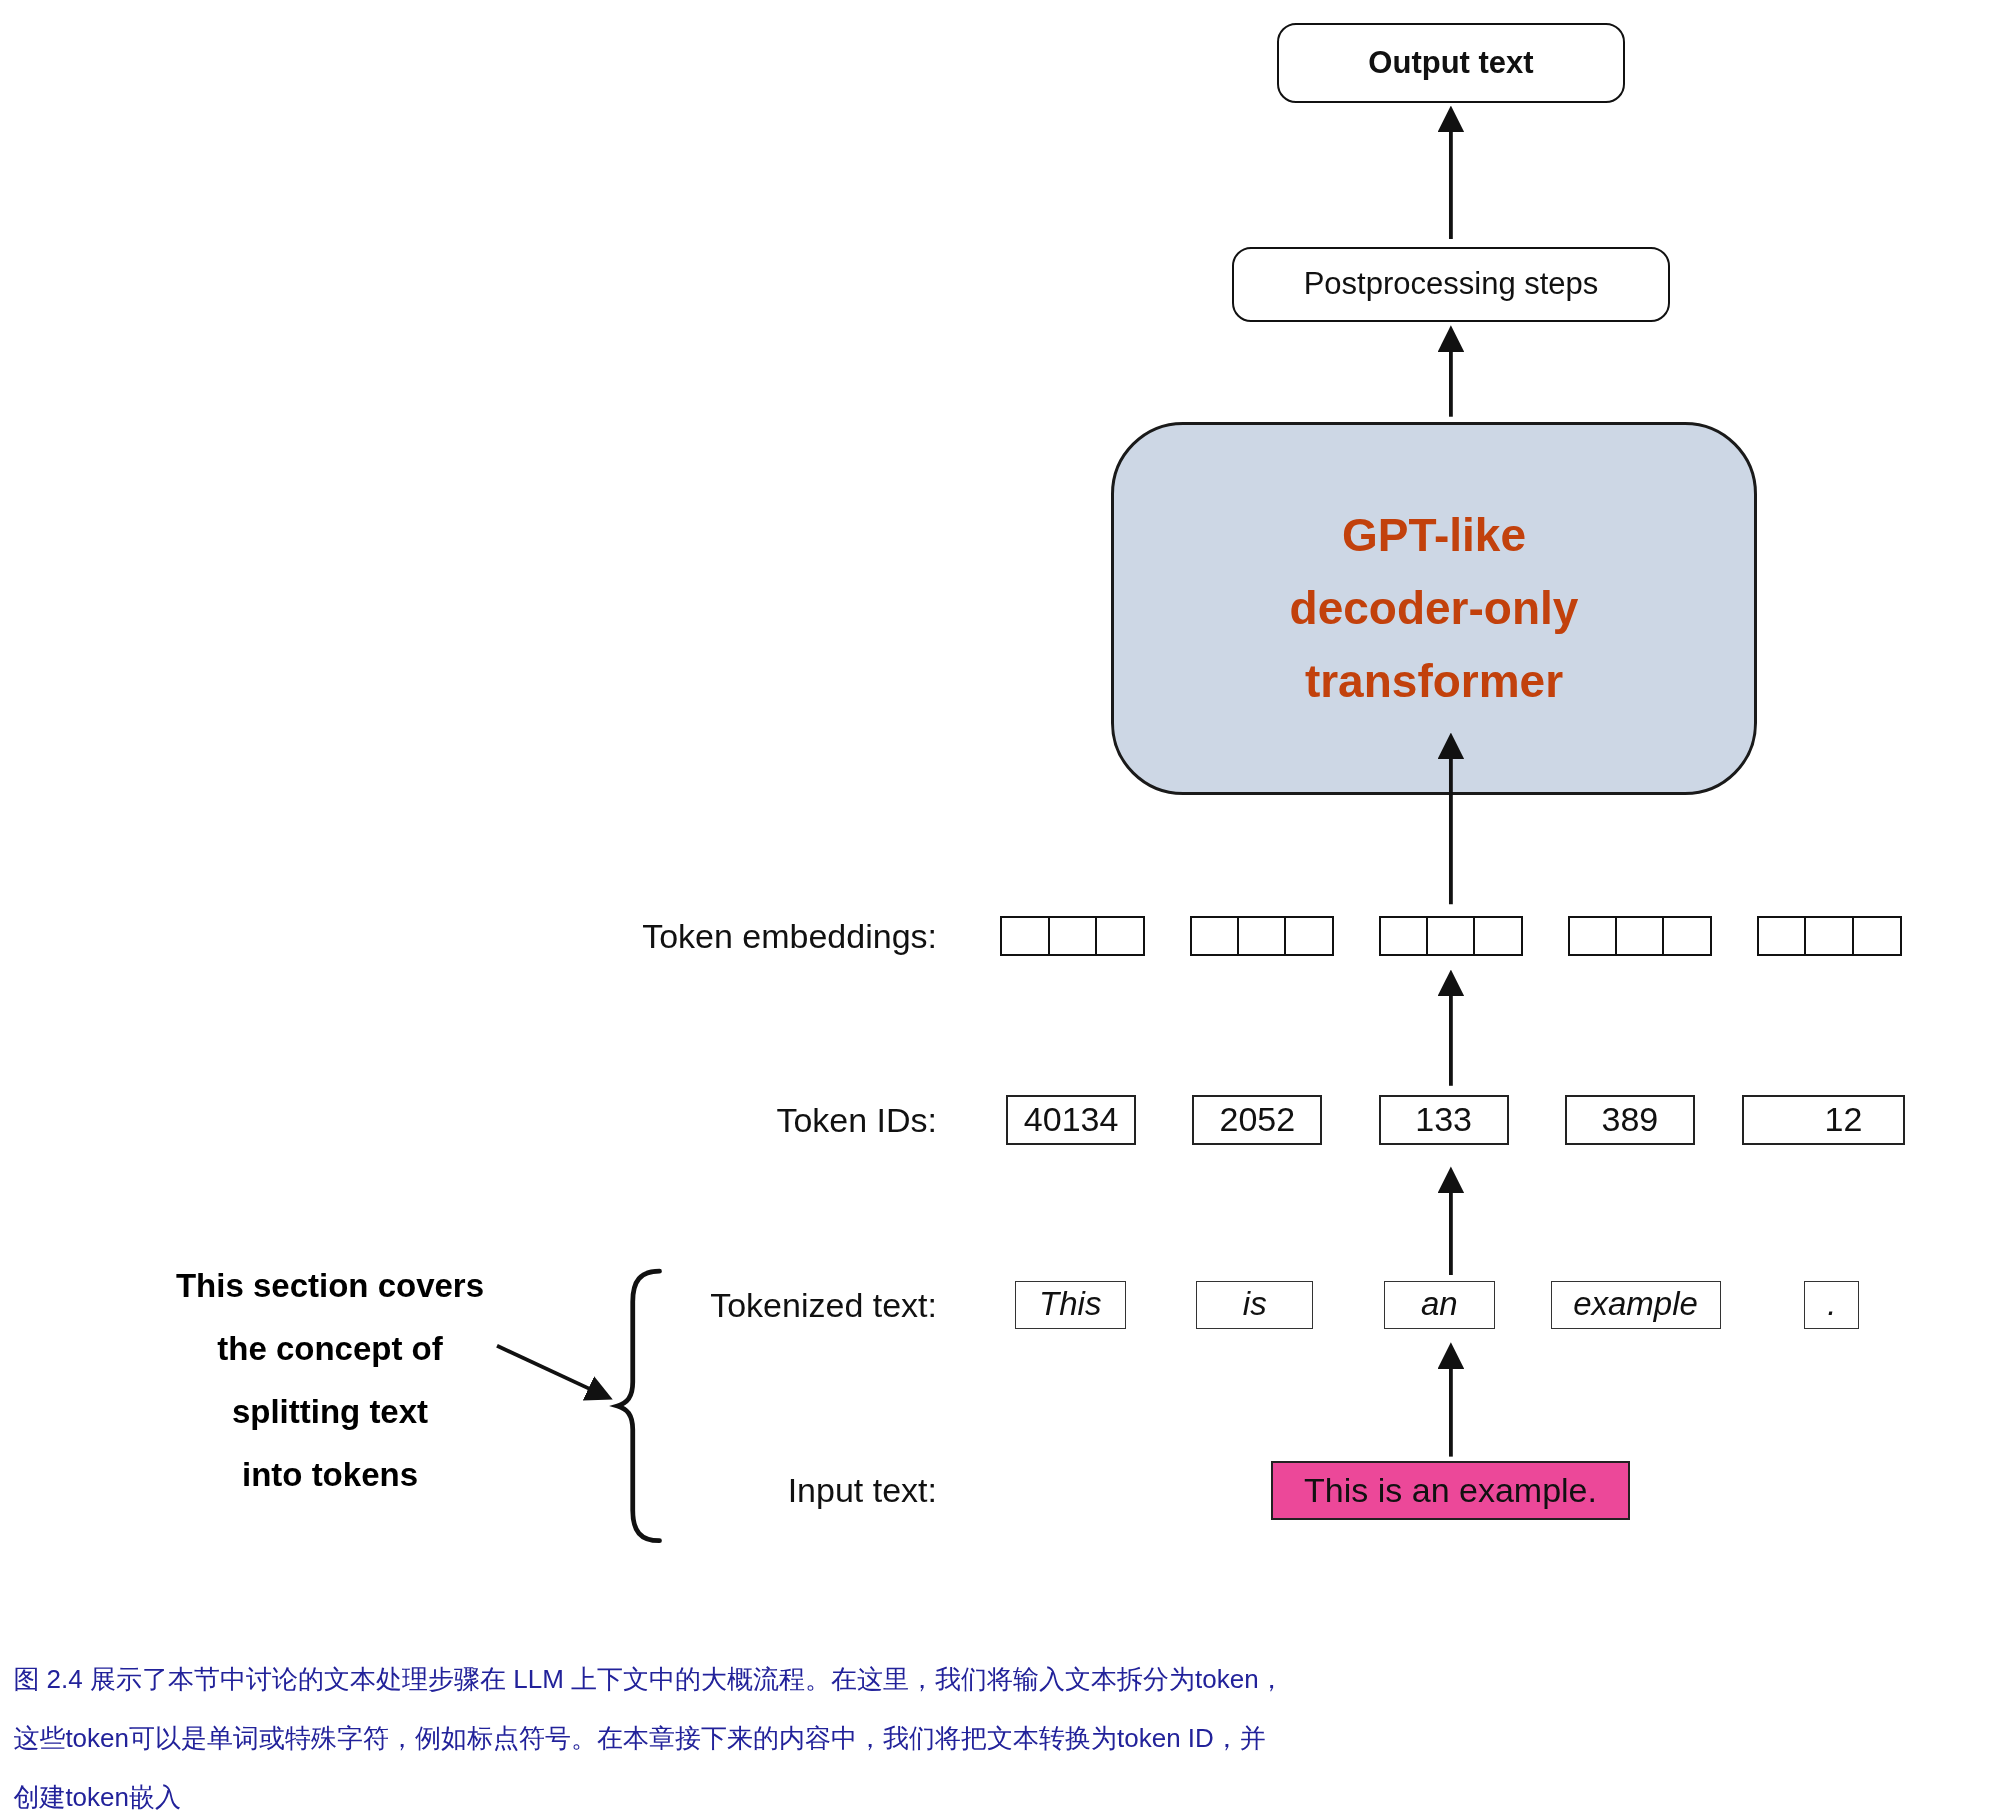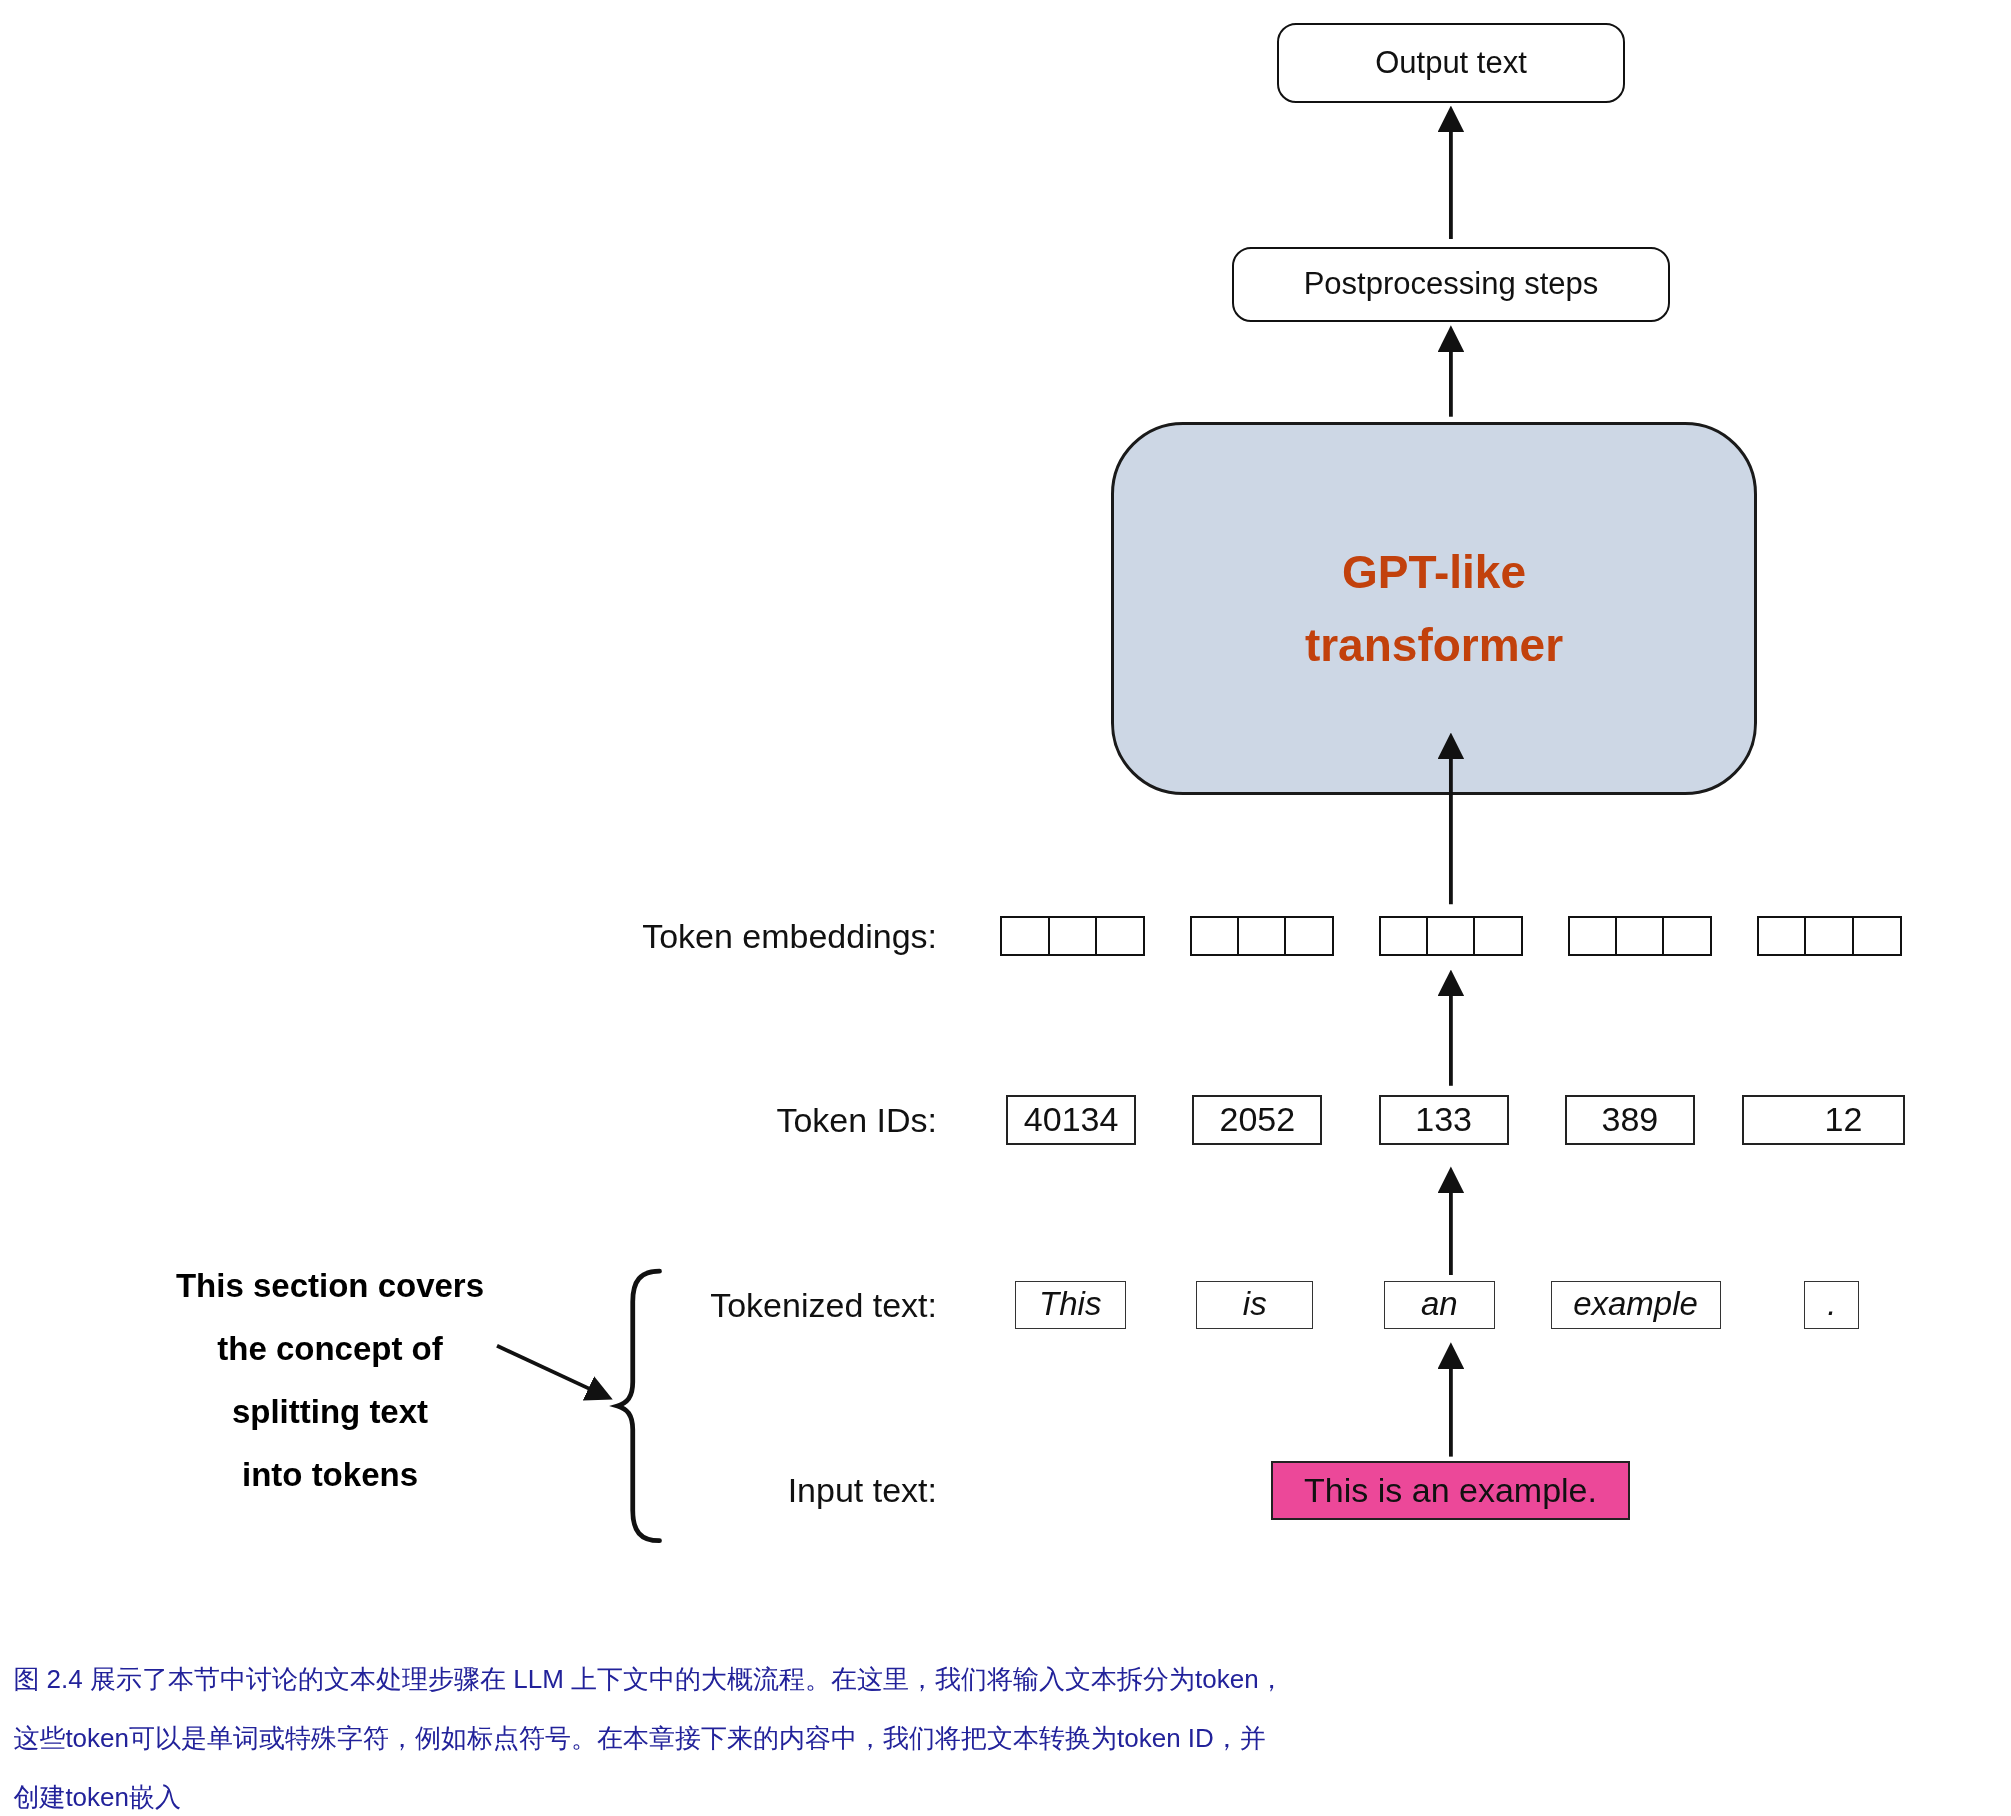--- a/index.html
+++ b/index.html
@@ -42,21 +42,21 @@
   .flowbox{
     position:absolute;
     border:2.9px solid #111;
     border-radius:19px;
     background:#fff;
     text-align:center;
     font-size:31px;
     color:#111;
     z-index:2;
   }
-  .output-box{left:1277px;top:23px;width:348px;height:80px;line-height:75px;}
+  .output-box{left:1277px;top:23px;width:348px;height:80px;line-height:75px;font-weight:bold;}
   .postprocessing-box{left:1232px;top:247px;width:438px;height:75px;line-height:69px;font-size:31px;}
   .transformer-box{
     position:absolute;
     left:1111px;top:422px;width:646px;height:373px;
     background:var(--transformer-fill);
     border:3.8px solid var(--transformer-border);
     border-radius:72px;
     display:flex;flex-direction:column;justify-content:center;align-items:center;
     z-index:2;
   }
@@ -183,20 +183,21 @@
     <line class="arr" x1="1518" y1="1524" x2="1518" y2="1410" marker-end="url(#ah)"></line>
     <line class="arr" x1="520" y1="1408" x2="636" y2="1462" marker-end="url(#ah)" stroke-width="4.5"></line>
     <path class="brace" d="M 690 1330 C 670 1330 662 1340 662 1362 L 662 1446 C 662 1462 656 1468 646 1471 C 656 1474 662 1480 662 1496 L 662 1580 C 662 1602 670 1612 690 1612"></path>
   </svg>
 
   <div class="flowbox output-box">Output text</div>
   <div class="flowbox postprocessing-box">Postprocessing steps</div>
 
   <div class="transformer-box">
     <div class="transformer-line">GPT-like</div>
+    <div class="transformer-line">decoder-only</div>
     <div class="transformer-line">transformer</div>
   </div>
 
   <div class="flow-label label-embeddings">Token embeddings:</div>
   <div class="flow-label label-ids">Token IDs:</div>
   <div class="flow-label label-tokens">Tokenized text:</div>
   <div class="flow-label label-input">Input text:</div>
 
   <div class="colrow row-embeddings">
     <div class="col">

